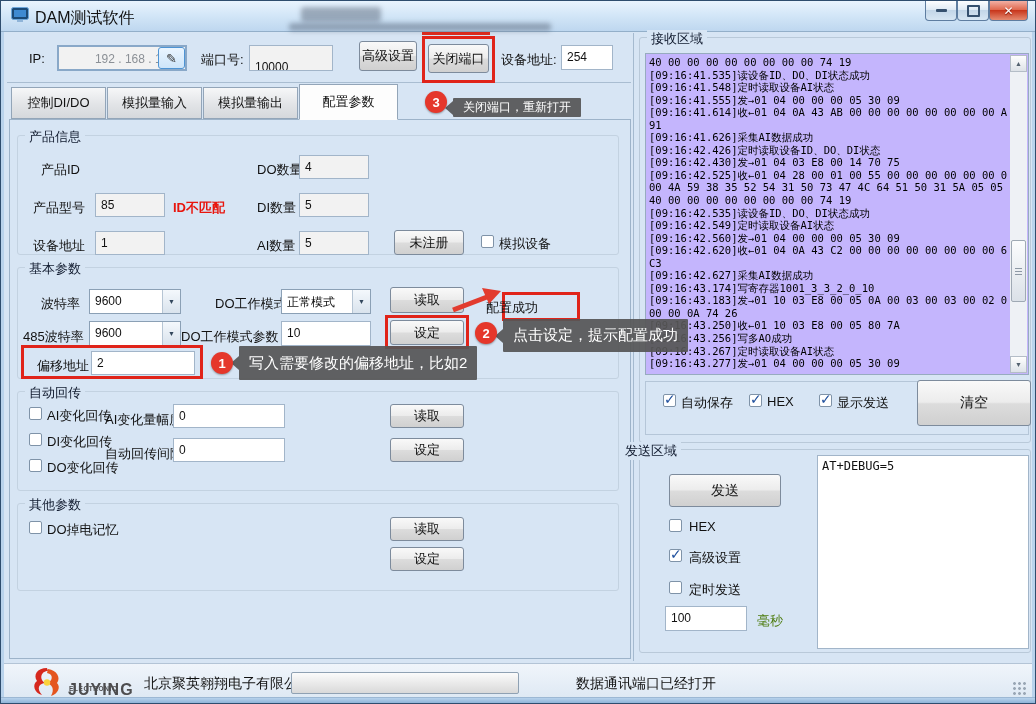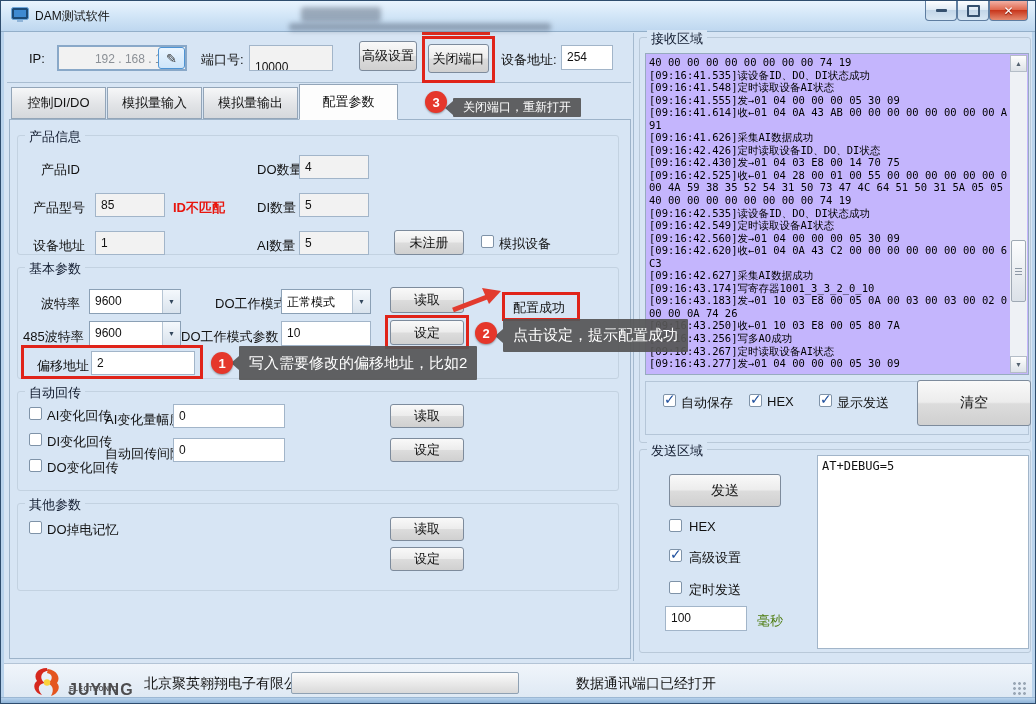--- a/index.html
+++ b/index.html
@@ -3,21 +3,21 @@
 <meta charset="utf-8">
 <style>
   html,body{margin:0;padding:0;background:#8ca8c4;}
   #app{position:relative;width:1036px;height:704px;font-family:"Liberation Sans","DejaVu Sans",sans-serif;
        background:#d7e5f4;border:1px solid #2e4d6e;box-sizing:border-box;overflow:hidden;
        box-shadow:inset 0 0 0 3px #b9d3ec;}
   
   .titlebar{position:absolute;left:0;top:0;width:100%;height:30px;
     background:linear-gradient(180deg,#e9f4fe 0%,#d4e7f8 45%,#bed7ef 100%);
     border-bottom:1px solid #93afc9;}
-  .apptitle{position:absolute;left:34px;top:7px;font-size:12px;color:#111;}
+  .apptitle{position:absolute;left:34px;top:7px;font-size:16px;color:#111;}
   .appicon{position:absolute;left:10px;top:6px;}
   .winbtn{position:absolute;top:0;height:20px;box-sizing:border-box;border:1px solid #5e7da0;
     border-top:none;border-radius:0 0 4px 4px;background:linear-gradient(#fdfeff,#dfeaf4 45%,#c3d6e8 50%,#d7e6f3);
     display:flex;align-items:center;justify-content:center;}
   .winbtn.close{background:linear-gradient(#f2b0a4,#e06a50 45%,#c8371d 50%,#e58a70);color:#fff;
     font-weight:bold;font-size:12px;text-shadow:0 1px 1px #7a1506;}
   .minbar{width:11px;height:3px;background:#35506e;border-radius:1px;}
   .maxbox{width:9px;height:8px;border:2px solid #35506e;border-radius:1px;}
   
   .blob{position:absolute;background:rgba(70,82,100,.42);filter:blur(2.5px);border-radius:3px;}
@@ -155,21 +155,21 @@
   <div class="combo" style="left:280px;top:288px;width:90px;height:25px;text-decoration:underline;">
     <span class="val">正常模式</span>
     <span class="arr">▼</span>
   </div>
   <div class="btn" style="left:389px;top:286px;width:74px;height:26px;">读取</div>
   <svg style="position:absolute;left:450px;top:286px;z-index:8;" width="52" height="26" viewBox="0 0 52 26">
     <path d="M2 23 L36 10" stroke="#e23b2e" stroke-width="5" fill="none"></path>
     <path d="M31 1 L50 4 L38 17 Z" fill="#e23b2e"></path>
   </svg>
   <div class="redbox" style="left:501px;top:291px;width:78px;height:29px;"></div>
-  <span class="lbl" style="left:512px;top:298px;">配置成功</span>
+  <span class="lbl" style="left:485px;top:298px;">配置成功</span>
 
   <span class="lbl" style="left:22px;top:327px;">485波特率</span>
   <div class="combo" style="left:88px;top:320px;width:92px;height:25px;">
     <span class="val">9600</span>
     <span class="arr">▼</span>
   </div>
   <span class="lbl" style="left:180px;top:327px;">DO工作模式参数</span>
   <div class="field" style="left:280px;top:320px;width:90px;height:25px;">10</div>
   <div class="redbox" style="left:384px;top:314px;width:84px;height:34px;z-index:6;"></div>
   <div class="btn" style="left:389px;top:319px;width:74px;height:25px;">设定</div>
@@ -253,21 +253,21 @@
       <span class="mark">✓</span>
     </span>
   <span class="lbl" style="left:766px;top:393px;">HEX</span>
   <span class="cb" style="left:818px;top:393px;">
       <span class="mark">✓</span>
     </span>
   <span class="lbl" style="left:836px;top:393px;">显示发送</span>
   <div class="btn" style="left:916px;top:379px;width:114px;height:46px;font-size:14px;">清空</div>
 
   <div class="group" style="left:638px;top:448px;width:392px;height:204px;border-color:#b9c9d9;"></div>
-  <span class="glabel" style="left:646px;top:441px;">发送区域</span>
+  <span class="glabel" style="left:620px;top:441px;">发送区域</span>
   <div class="field" style="left:816px;top:454px;width:212px;height:194px;font-family:'DejaVu Sans Mono','Liberation Mono',monospace;font-size:12px;padding:3px 0 0 4px;">AT+DEBUG=5</div>
   <div class="btn" style="left:668px;top:473px;width:112px;height:33px;font-size:14px;">发送</div>
   <span class="cb" style="left:668px;top:518px;"></span>
   <span class="lbl" style="left:688px;top:518px;">HEX</span>
   <span class="cb" style="left:668px;top:548px;">
       <span class="mark">✓</span>
     </span>
   <span class="lbl" style="left:688px;top:548px;">高级设置</span>
   <span class="cb" style="left:668px;top:580px;"></span>
   <span class="lbl" style="left:688px;top:580px;">定时发送</span>

